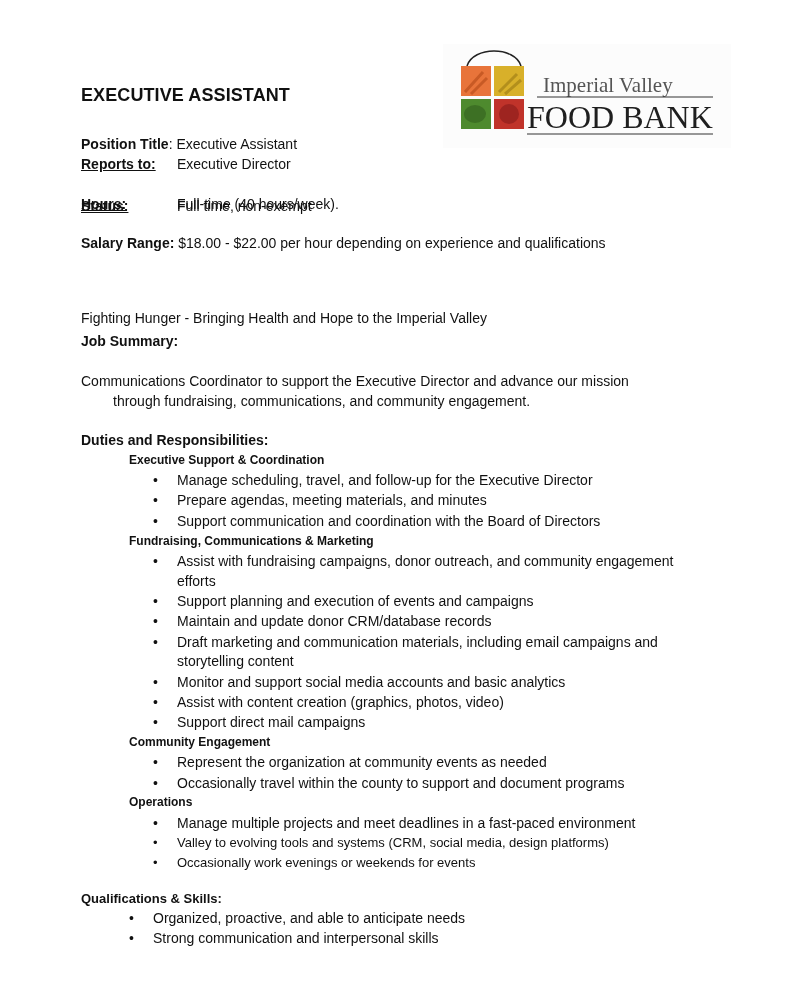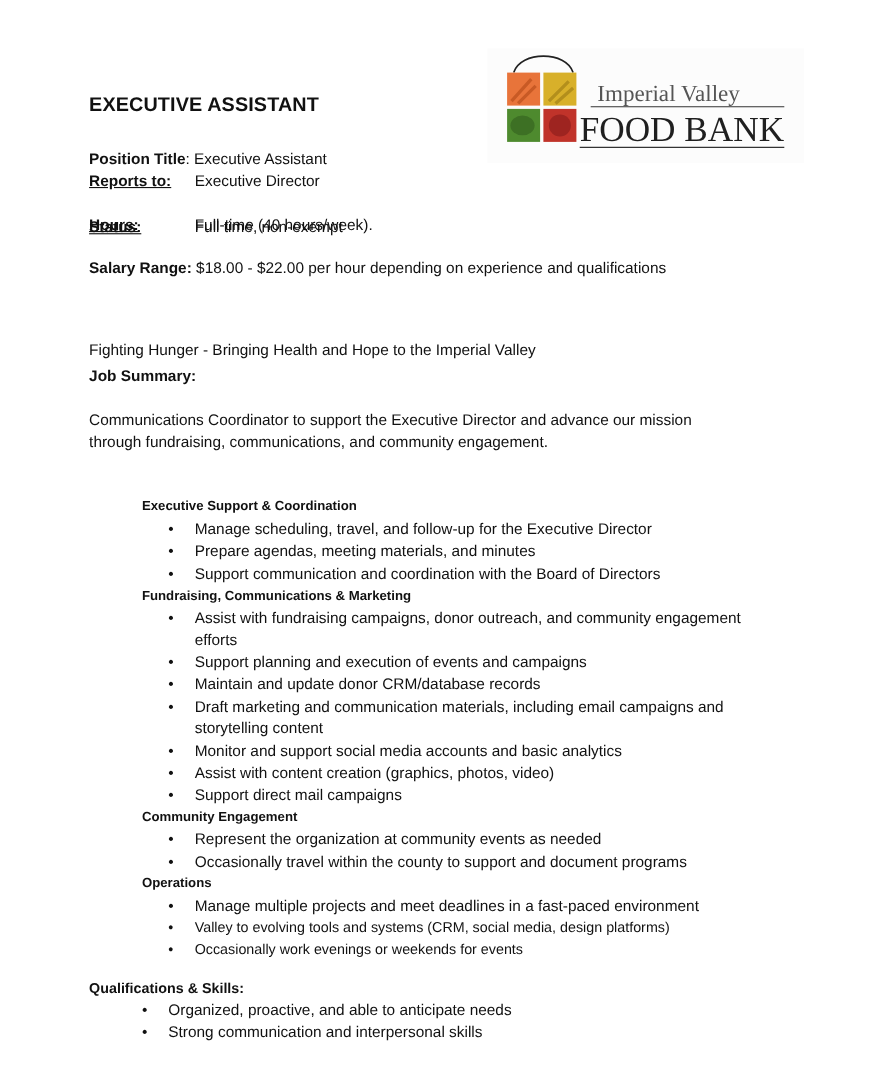--- a/index.html
+++ b/index.html
@@ -75,22 +75,23 @@
 
   <div class="txt" style="top:233px;">
     <span class="b">Salary Range:</span>
     <span>$18.00 - $22.00 per hour depending on experience and qualifications</span>
   </div>
 
   <div class="txt" style="top:292px;margin-top:16px;">Fighting Hunger - Bringing Health and Hope to the Imperial Valley</div>
 
   <div class="txt b" style="top:331px;">Job Summary:</div>
   <div class="txt" style="top:371px;">Communications Coordinator to support the Executive Director and advance our mission</div>
-  <div class="txt" style="top:391px;">through fundraising, communications, and community engagement.</div>
+  <div class="txt" style="top:391px;margin-left:32px;">through fundraising, communications, and community engagement.</div>
 
+  <div class="txt b" style="top:430px;">Duties and Responsibilities:</div>
 
   <div class="sub" style="top:450px;">Executive Support &amp; Coordination</div>
   <div class="bul" style="top:470px;">
       <span class="dot">•</span>
       <span class="t">Manage scheduling, travel, and follow-up for the Executive Director</span>
     </div>
   <div class="bul" style="top:490px;">
       <span class="dot">•</span>
       <span class="t">Prepare agendas, meeting materials, and minutes</span>
     </div>

